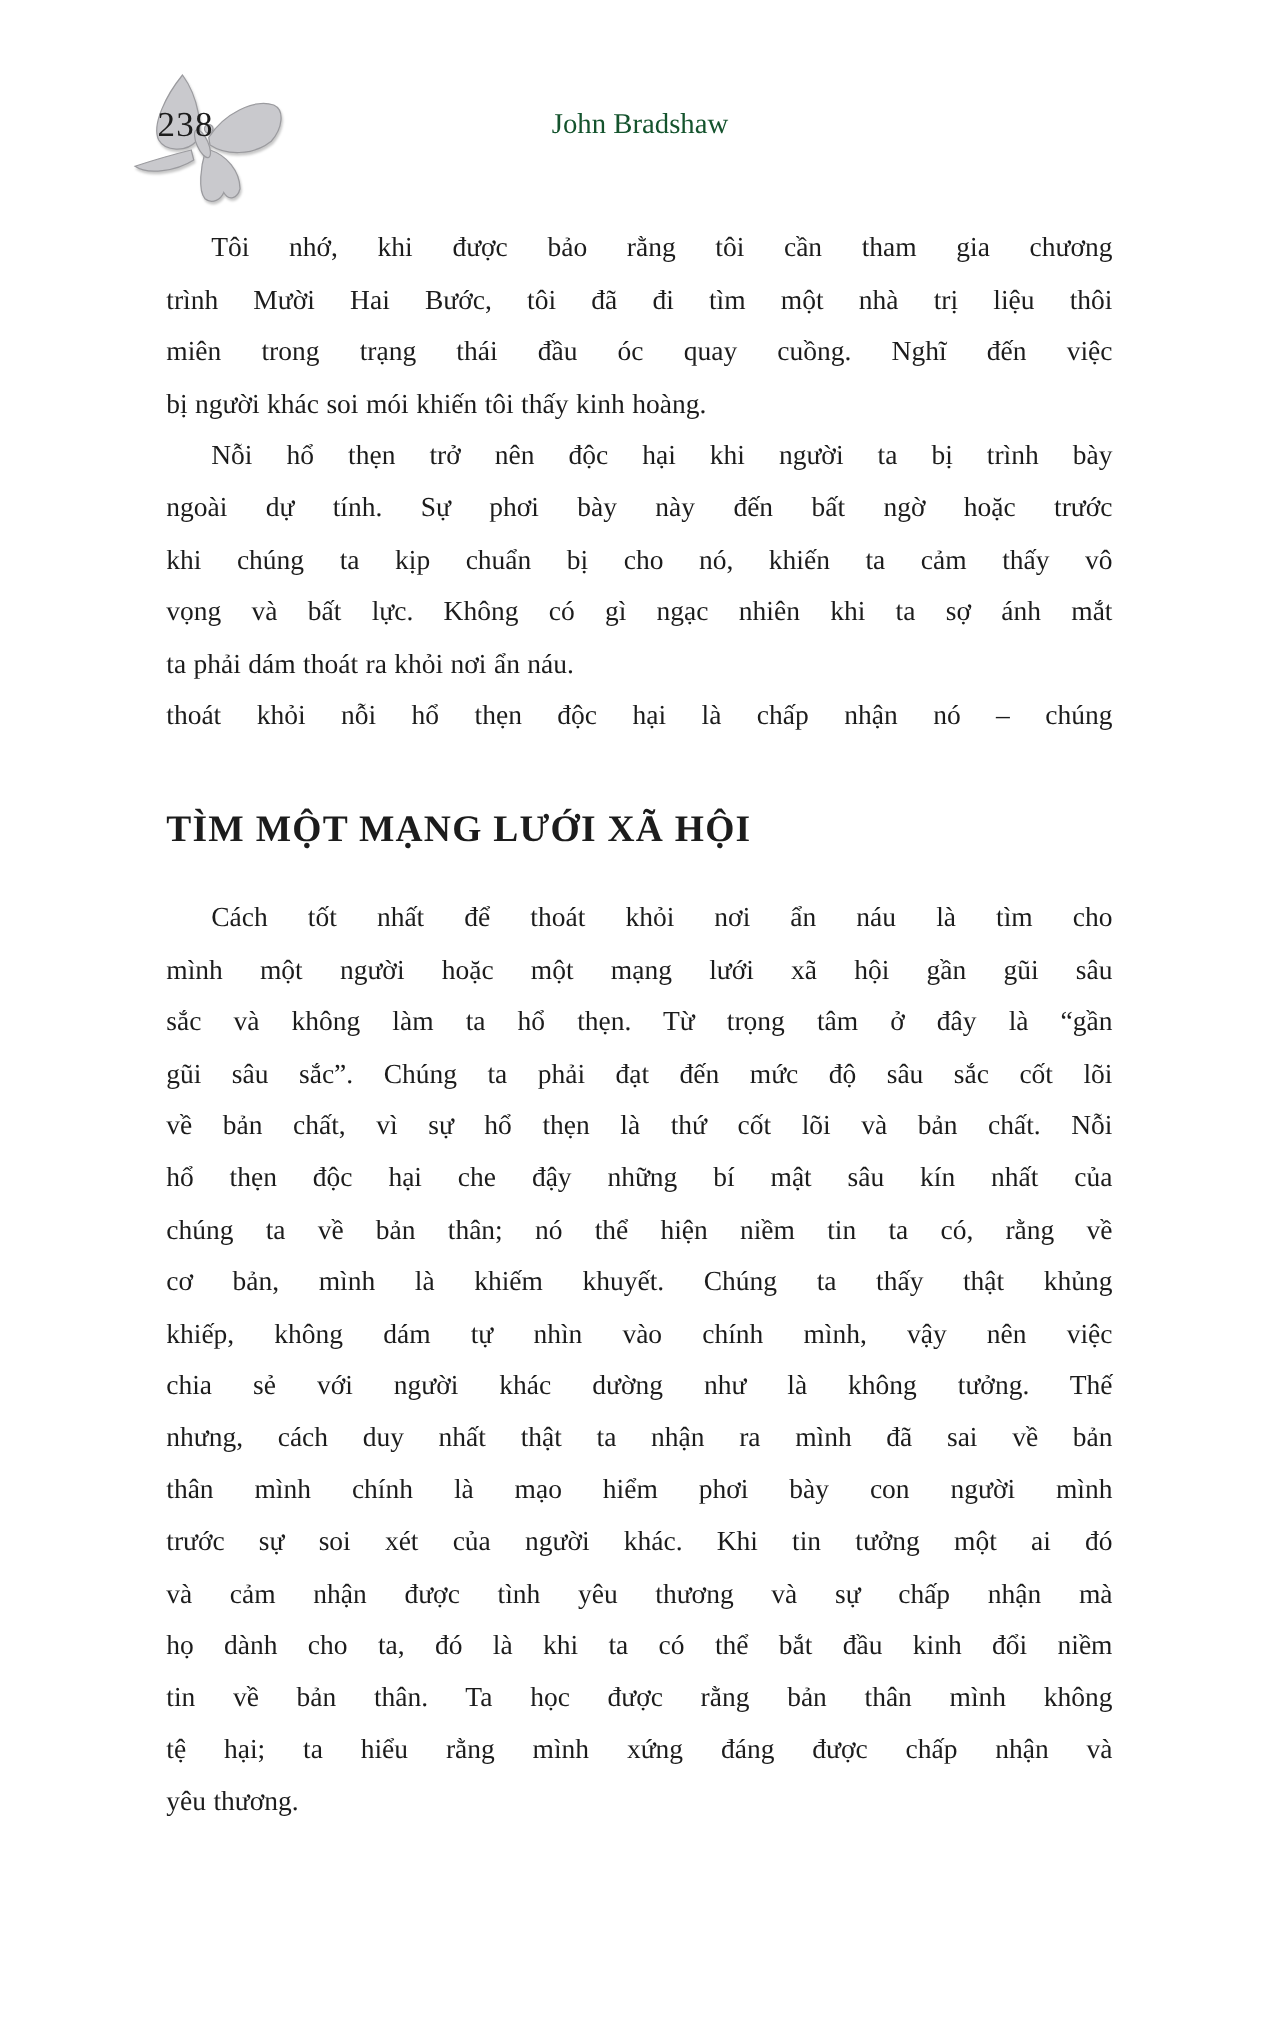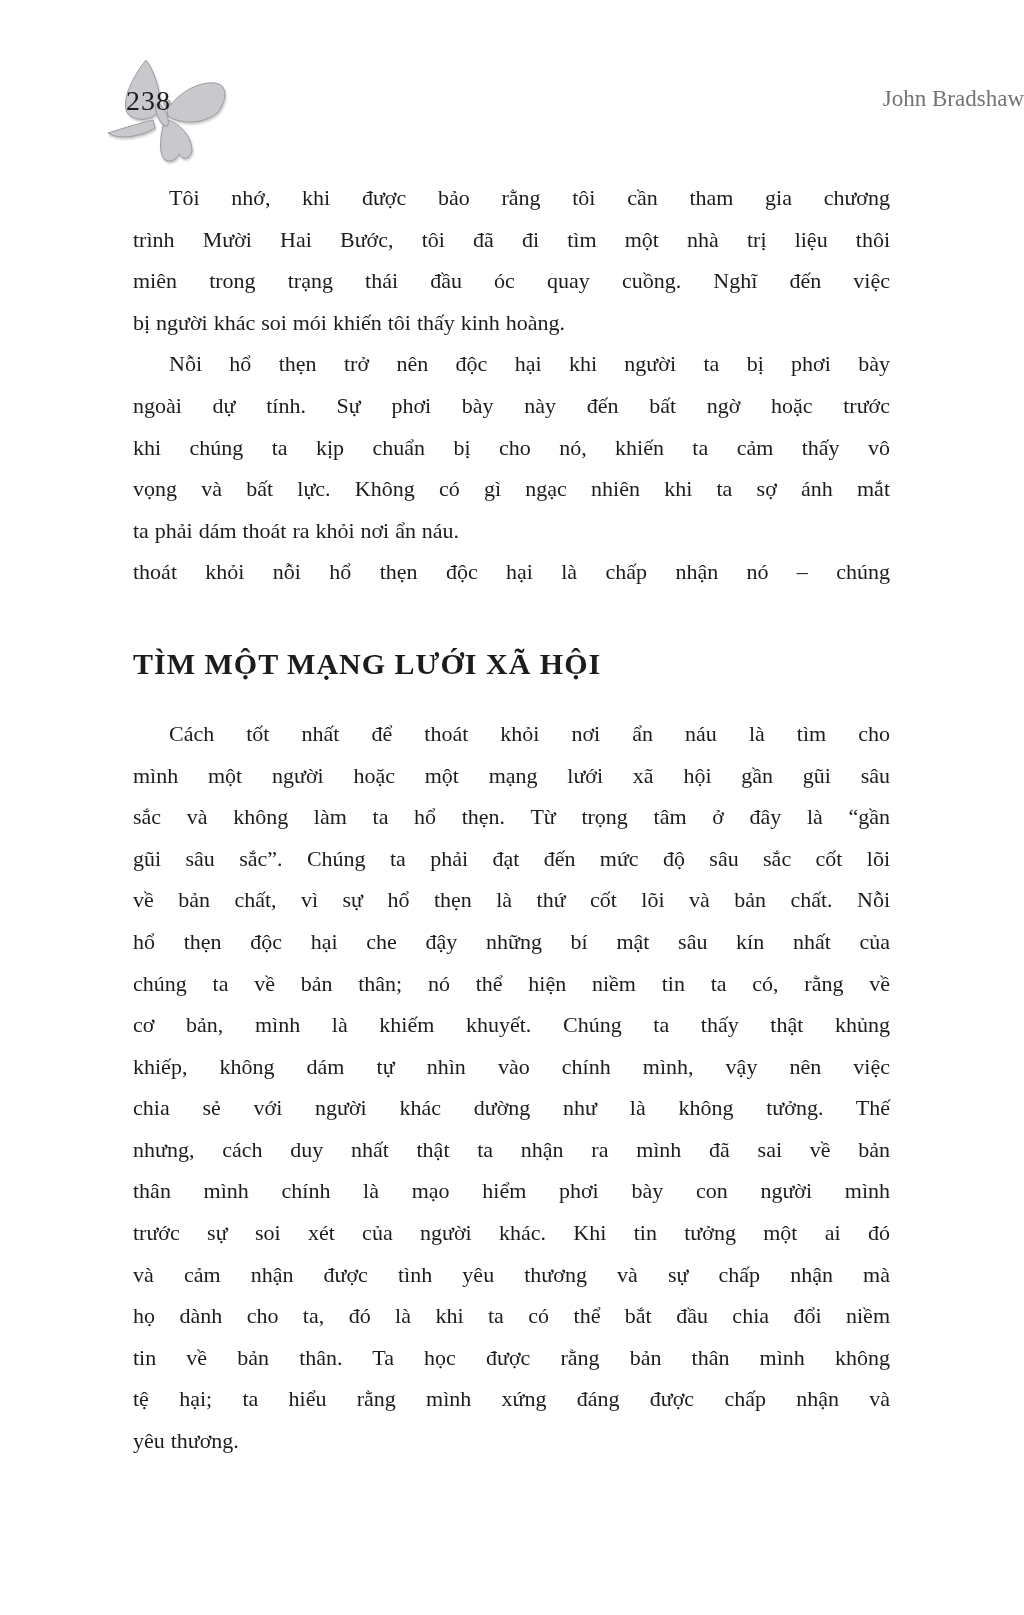--- a/index.html
+++ b/index.html
@@ -33,24 +33,24 @@
     font-size: 28px;
     line-height: 28px;
     letter-spacing: 1px;
     color: var(--text, #1c1c1c);
   }
   .running-title {
     position: absolute;
     left: 0;
     right: 0;
     top: 70px;
-    text-align: right;
+    text-align: center;
     font-size: 23px;
     line-height: 26px;
-    color: #737373;
+    color: #14532d;
   }
 
   
   .content {
     position: absolute;
     left: 133px;
     top: 161px;
     width: 757px;
   }
   .paragraph { margin: 0; }
@@ -103,21 +103,21 @@
   </header>
 
   <main class="content" id="content">
       <div class="paragraph">
         <div class="line first">Tôi nhớ, khi được bảo rằng tôi cần tham gia chương</div>
         <div class="line">trình Mười Hai Bước, tôi đã đi tìm một nhà trị liệu thôi</div>
         <div class="line">miên trong trạng thái đầu óc quay cuồng. Nghĩ đến việc</div>
         <div class="line last">bị người khác soi mói khiến tôi thấy kinh hoàng.</div>
       </div>
       <div class="paragraph">
-        <div class="line first">Nỗi hổ thẹn trở nên độc hại khi người ta bị phơi bày</div>
+        <div class="line first">Nỗi hổ thẹn trở nên độc hại khi người ta bị trình bày</div>
         <div class="line">ngoài dự tính. Sự phơi bày này đến bất ngờ hoặc trước</div>
         <div class="line">khi chúng ta kịp chuẩn bị cho nó, khiến ta cảm thấy vô</div>
         <div class="line">vọng và bất lực. Không có gì ngạc nhiên khi ta sợ ánh mắt</div>
         <div class="line last">ta phải dám thoát ra khỏi nơi ẩn náu.</div>
         <div class="line">thoát khỏi nỗi hổ thẹn độc hại là chấp nhận nó – chúng</div>
       </div>
       <h2 class="section-heading">TÌM MỘT MẠNG LƯỚI XÃ HỘI</h2>
       <div class="paragraph">
         <div class="line first">Cách tốt nhất để thoát khỏi nơi ẩn náu là tìm cho</div>
         <div class="line">mình một người hoặc một mạng lưới xã hội gần gũi sâu</div>
@@ -126,20 +126,20 @@
         <div class="line">về bản chất, vì sự hổ thẹn là thứ cốt lõi và bản chất. Nỗi</div>
         <div class="line">hổ thẹn độc hại che đậy những bí mật sâu kín nhất của</div>
         <div class="line">chúng ta về bản thân; nó thể hiện niềm tin ta có, rằng về</div>
         <div class="line">cơ bản, mình là khiếm khuyết. Chúng ta thấy thật khủng</div>
         <div class="line">khiếp, không dám tự nhìn vào chính mình, vậy nên việc</div>
         <div class="line">chia sẻ với người khác dường như là không tưởng. Thế</div>
         <div class="line">nhưng, cách duy nhất thật ta nhận ra mình đã sai về bản</div>
         <div class="line">thân mình chính là mạo hiểm phơi bày con người mình</div>
         <div class="line">trước sự soi xét của người khác. Khi tin tưởng một ai đó</div>
         <div class="line">và cảm nhận được tình yêu thương và sự chấp nhận mà</div>
-        <div class="line">họ dành cho ta, đó là khi ta có thể bắt đầu chia đổi niềm</div>
+        <div class="line">họ dành cho ta, đó là khi ta có thể bắt đầu kinh đổi niềm</div>
         <div class="line">tin về bản thân. Ta học được rằng bản thân mình không</div>
         <div class="line">tệ hại; ta hiểu rằng mình xứng đáng được chấp nhận và</div>
         <div class="line last">yêu thương.</div>
       </div>
     </main>
 
 </div>
 
 </body></html>

